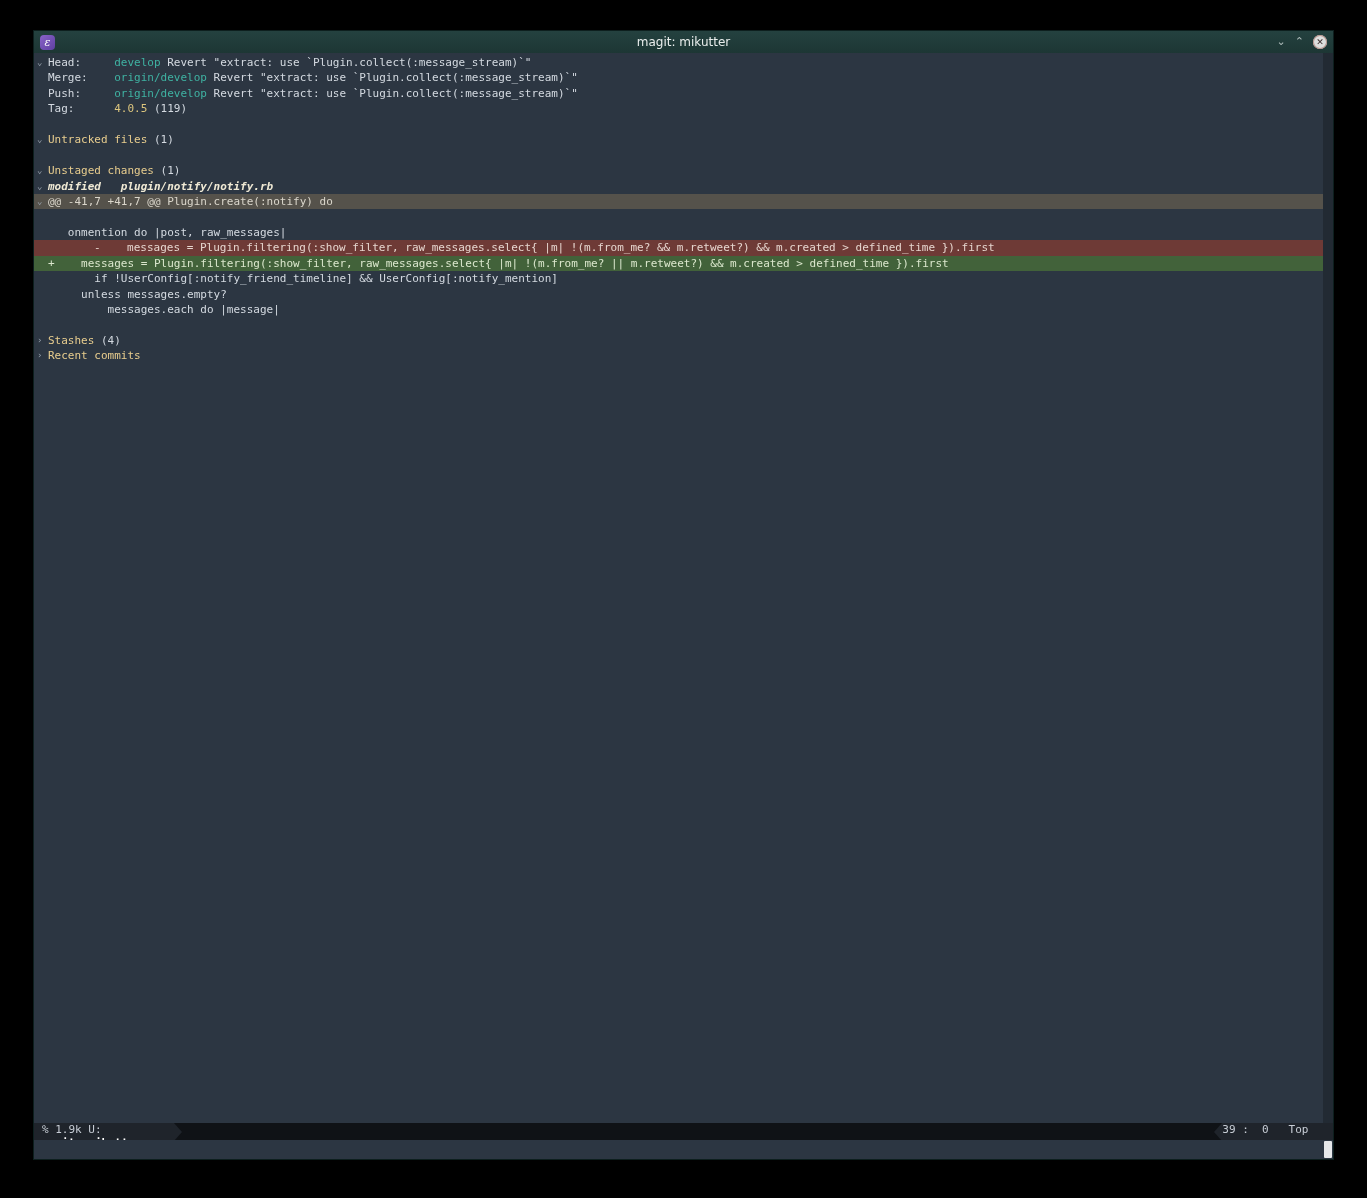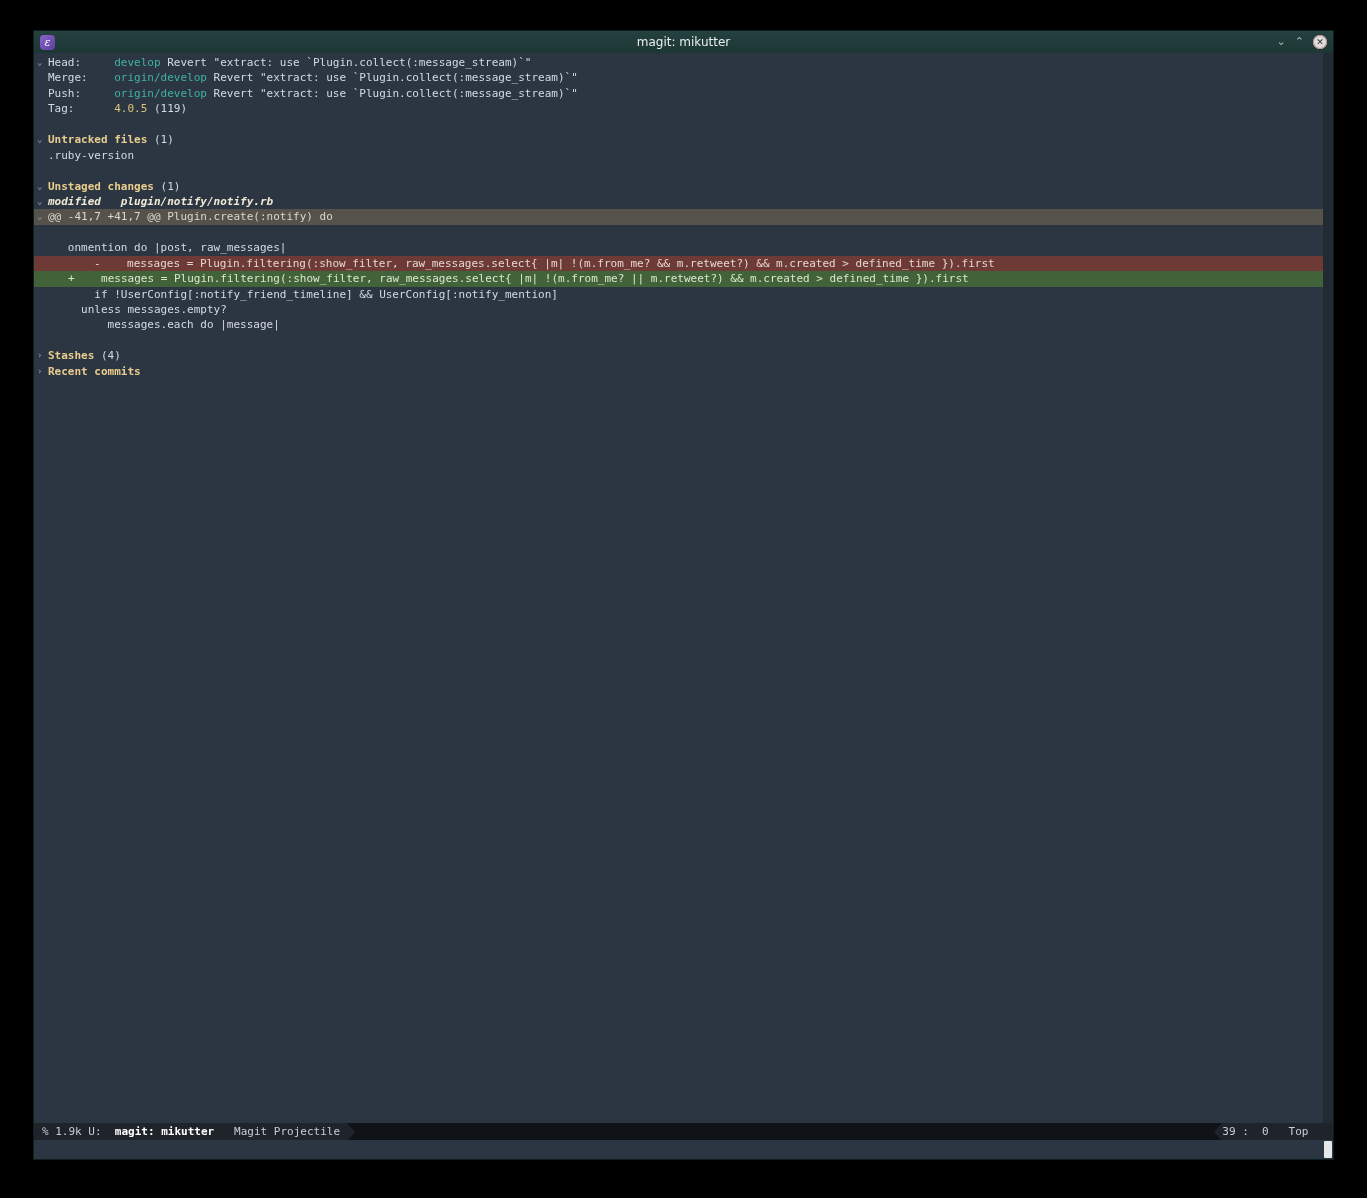--- a/index.html
+++ b/index.html
@@ -56,42 +56,42 @@
   }
   .line{display:flex;height:15.45px;white-space:pre;}
   .fringe{
     flex:0 0 14px;width:14px;
     color:var(--fringe_fg);font-size:9px;line-height:15.45px;
     padding-left:3px;box-sizing:border-box;
   }
   .ltext{white-space:pre;color:var(--fg);}
   .bg-hunk{background:var(--hunk_bg);}
   .bg-removed{background:var(--removed_bg);}
-  .bg-added{background:var(--added_bg);padding-left:20px;}
+  .bg-added{background:var(--added_bg);}
   .seg-fg{color:var(--fg);}
   .seg-branch{color:var(--branch_fg);}
   .seg-tag{color:var(--tag_fg);}
-  .seg-heading{color:var(--heading_fg);font-weight:bold;}
+  .seg-heading{color:var(--heading_fg);font-weight:normal;}
   .seg-filehead{color:var(--filehead_fg);font-weight:bold;font-style:italic;}
   .seg-hunk{color:var(--hunk_fg);}
   .seg-removed{color:var(--removed_fg);margin-left:46px;}
   .seg-added{color:var(--added_fg);}
   .vscroll{
     position:absolute;top:0;bottom:0;right:0;width:10px;
     background:var(--scroll_track);
   }
   
   .modeline{
     flex:0 0 17px;height:17px;
     background:var(--modeline_bg);
     display:flex;align-items:stretch;
     font-size:11px;color:var(--modeline_fg);
     overflow:hidden;
   }
-  .ml-seg{display:flex;align-items:center;background:var(--modeline_seg);}
+  .ml-seg{display:flex;align-items:flex-start;background:var(--modeline_seg);flex-direction:column;}
   .ml-seg-left{padding-left:8px;}
   .ml-arrow-r{
     width:0;height:0;
     border-top:9px solid transparent;border-bottom:9px solid transparent;
     border-left:8px solid var(--modeline_seg);
   }
   .ml-arrow-l{
     width:0;height:0;margin-left:auto;
     border-top:9px solid transparent;border-bottom:9px solid transparent;
     border-right:8px solid var(--modeline_seg);
@@ -126,21 +126,20 @@
 
   <div class="content">
     <div class="buffer">
       <div id="buffer-lines">
           <div class="line"><span class="fringe">⌄</span><span class="ltext"><span class="seg-fg">Head:     </span><span class="seg-branch">develop</span><span class="seg-fg"> Revert "extract: use `Plugin.collect(:message_stream)`"</span></span></div>
           <div class="line"><span class="fringe"></span><span class="ltext"><span class="seg-fg">Merge:    </span><span class="seg-branch">origin/develop</span><span class="seg-fg"> Revert "extract: use `Plugin.collect(:message_stream)`"</span></span></div>
           <div class="line"><span class="fringe"></span><span class="ltext"><span class="seg-fg">Push:     </span><span class="seg-branch">origin/develop</span><span class="seg-fg"> Revert "extract: use `Plugin.collect(:message_stream)`"</span></span></div>
           <div class="line"><span class="fringe"></span><span class="ltext"><span class="seg-fg">Tag:      </span><span class="seg-tag">4.0.5</span><span class="seg-fg"> (119)</span></span></div>
           <div class="line"><span class="fringe"></span><span class="ltext">&nbsp;</span></div>
           <div class="line"><span class="fringe">⌄</span><span class="ltext"><span class="seg-heading">Untracked files</span><span class="seg-fg"> (1)</span></span></div>
-          <div class="line"><span class="fringe"></span><span class="ltext"><span class="seg-fg">.ruby-version</span></span></div>
           <div class="line"><span class="fringe"></span><span class="ltext">&nbsp;</span></div>
           <div class="line"><span class="fringe">⌄</span><span class="ltext"><span class="seg-heading">Unstaged changes</span><span class="seg-fg"> (1)</span></span></div>
           <div class="line"><span class="fringe">⌄</span><span class="ltext"><span class="seg-filehead">modified   plugin/notify/notify.rb</span></span></div>
           <div class="line bg-hunk"><span class="fringe">⌄</span><span class="ltext"><span class="seg-hunk">@@ -41,7 +41,7 @@ Plugin.create(:notify) do</span></span></div>
           <div class="line"><span class="fringe"></span><span class="ltext">&nbsp;</span></div>
           <div class="line"><span class="fringe"></span><span class="ltext"><span class="seg-fg">   onmention do |post, raw_messages|</span></span></div>
           <div class="line bg-removed"><span class="fringe"></span><span class="ltext"><span class="seg-removed">-    messages = Plugin.filtering(:show_filter, raw_messages.select{ |m| !(m.from_me? &amp;&amp; m.retweet?) &amp;&amp; m.created &gt; defined_time }).first</span></span></div>
           <div class="line bg-added"><span class="fringe"></span><span class="ltext"><span class="seg-added">+    messages = Plugin.filtering(:show_filter, raw_messages.select{ |m| !(m.from_me? || m.retweet?) &amp;&amp; m.created &gt; defined_time }).first</span></span></div>
           <div class="line"><span class="fringe"></span><span class="ltext"><span class="seg-fg">       if !UserConfig[:notify_friend_timeline] &amp;&amp; UserConfig[:notify_mention]</span></span></div>
           <div class="line"><span class="fringe"></span><span class="ltext"><span class="seg-fg">     unless messages.empty?</span></span></div>

